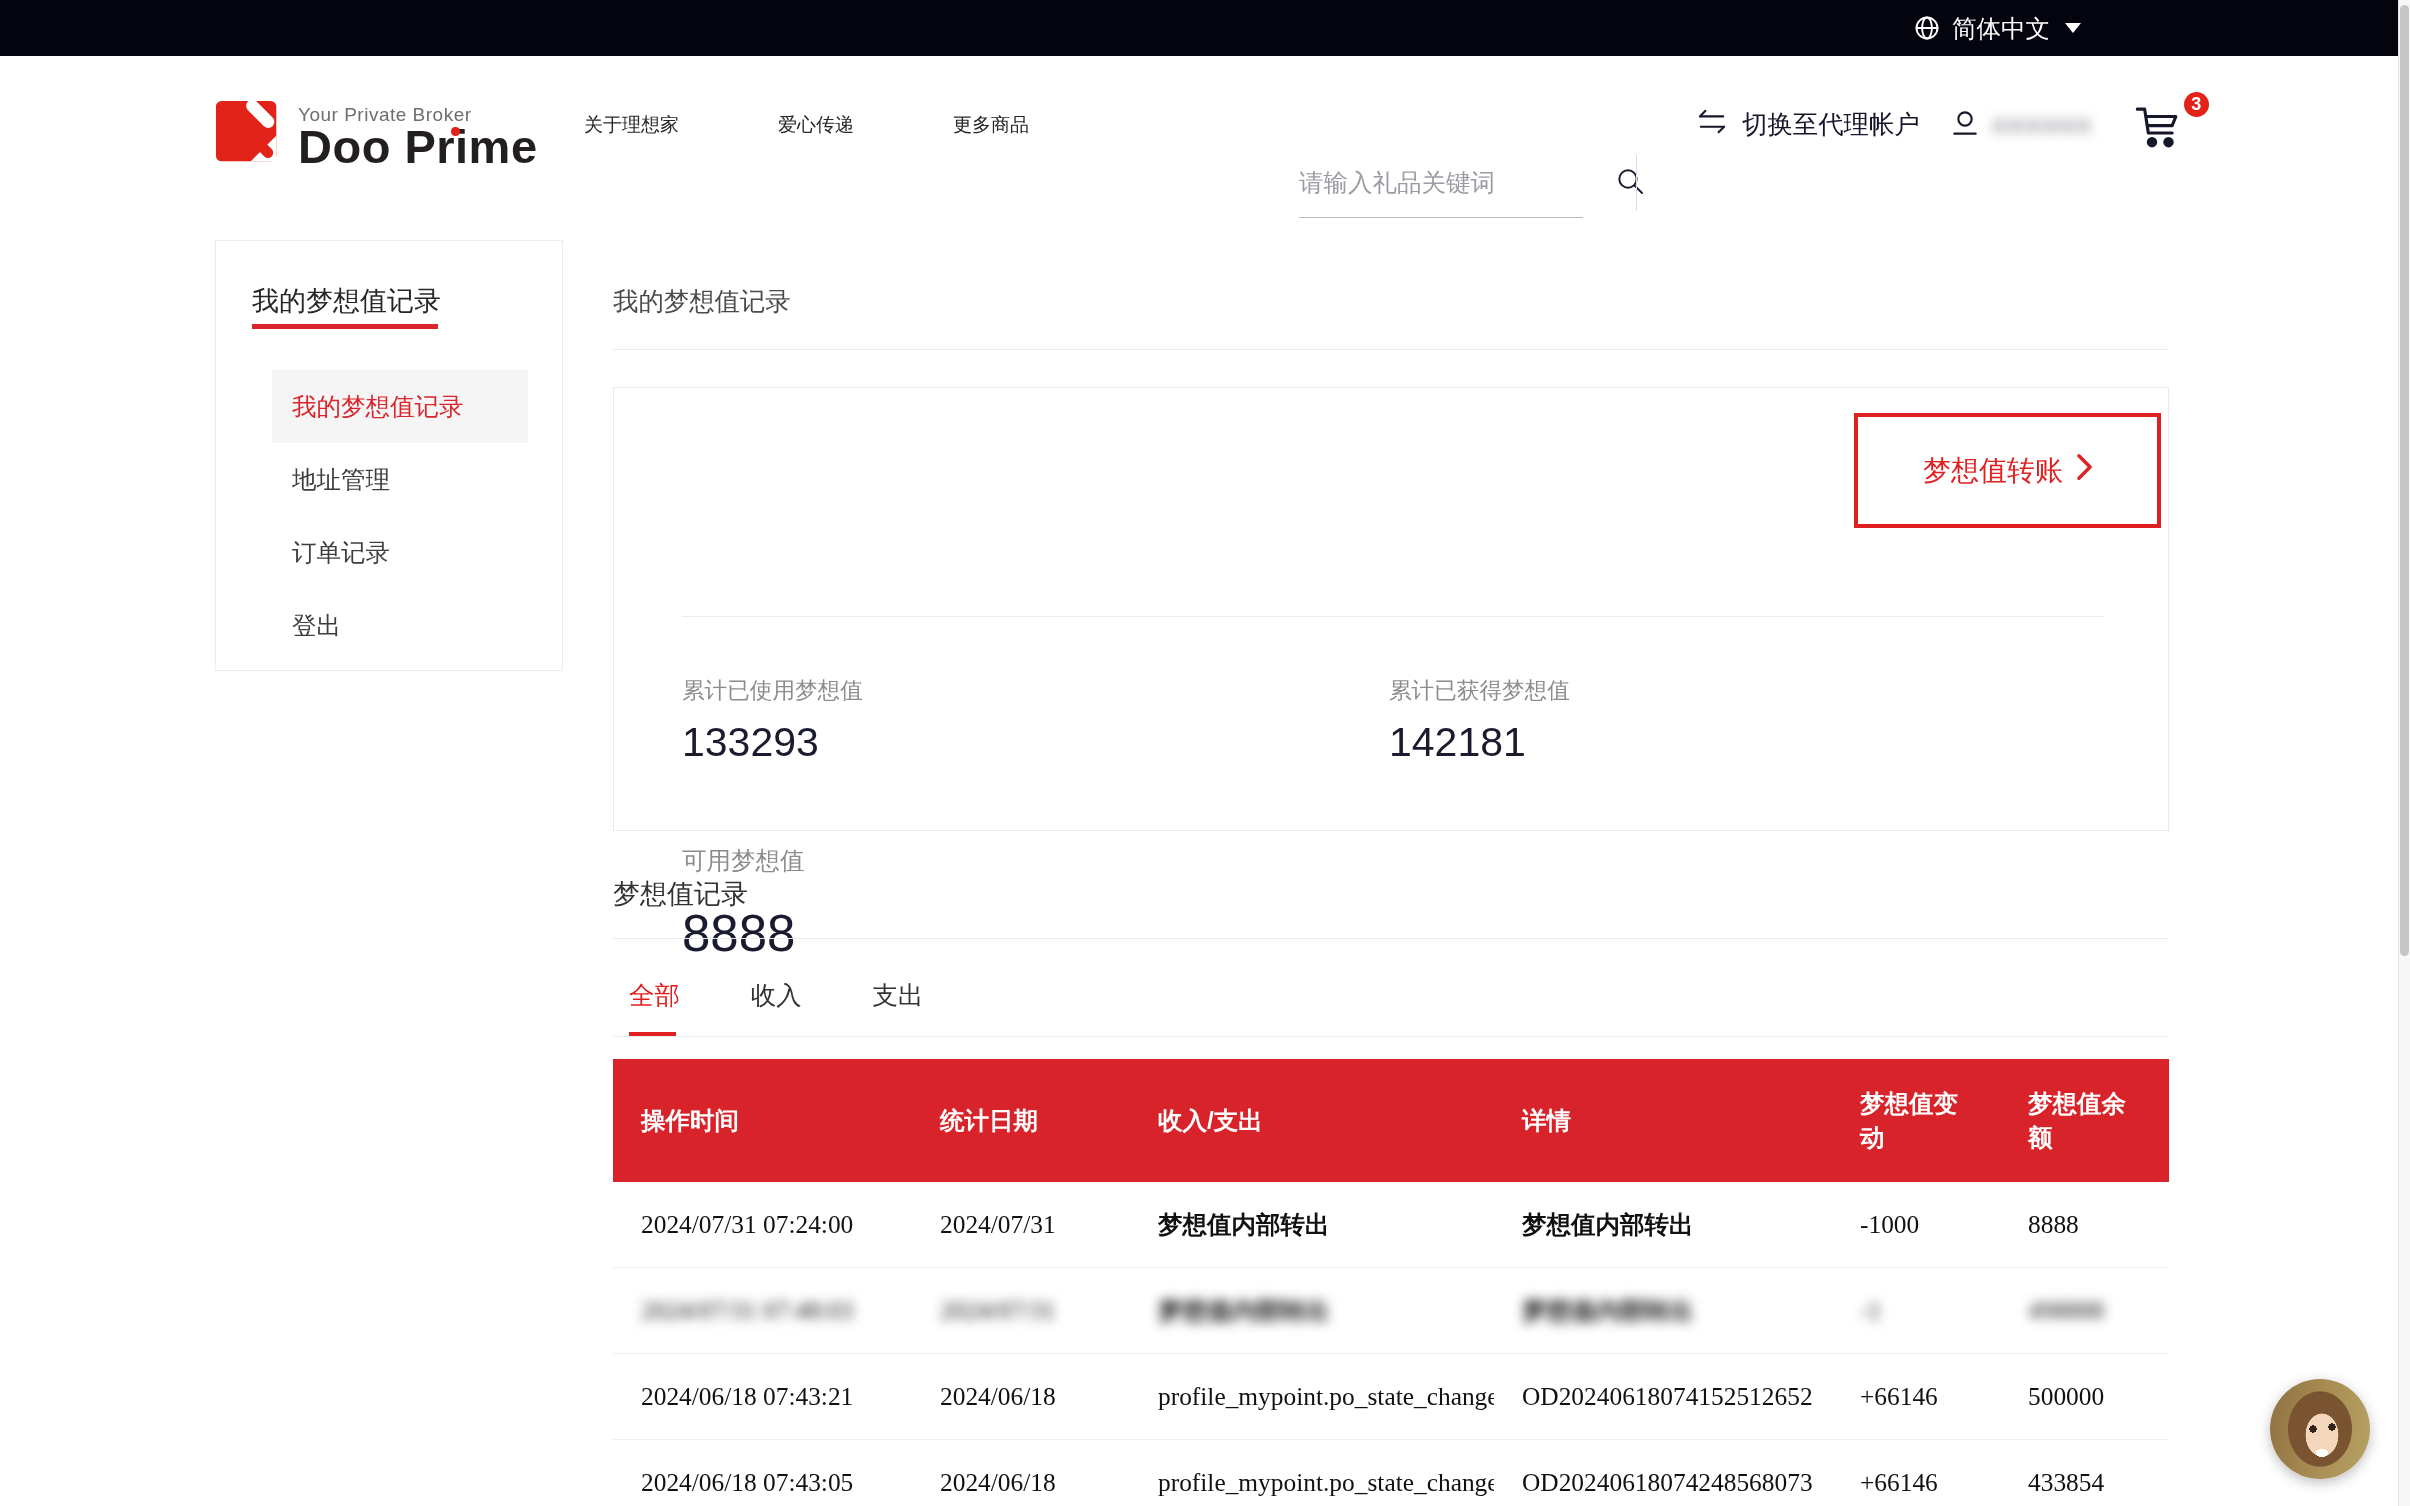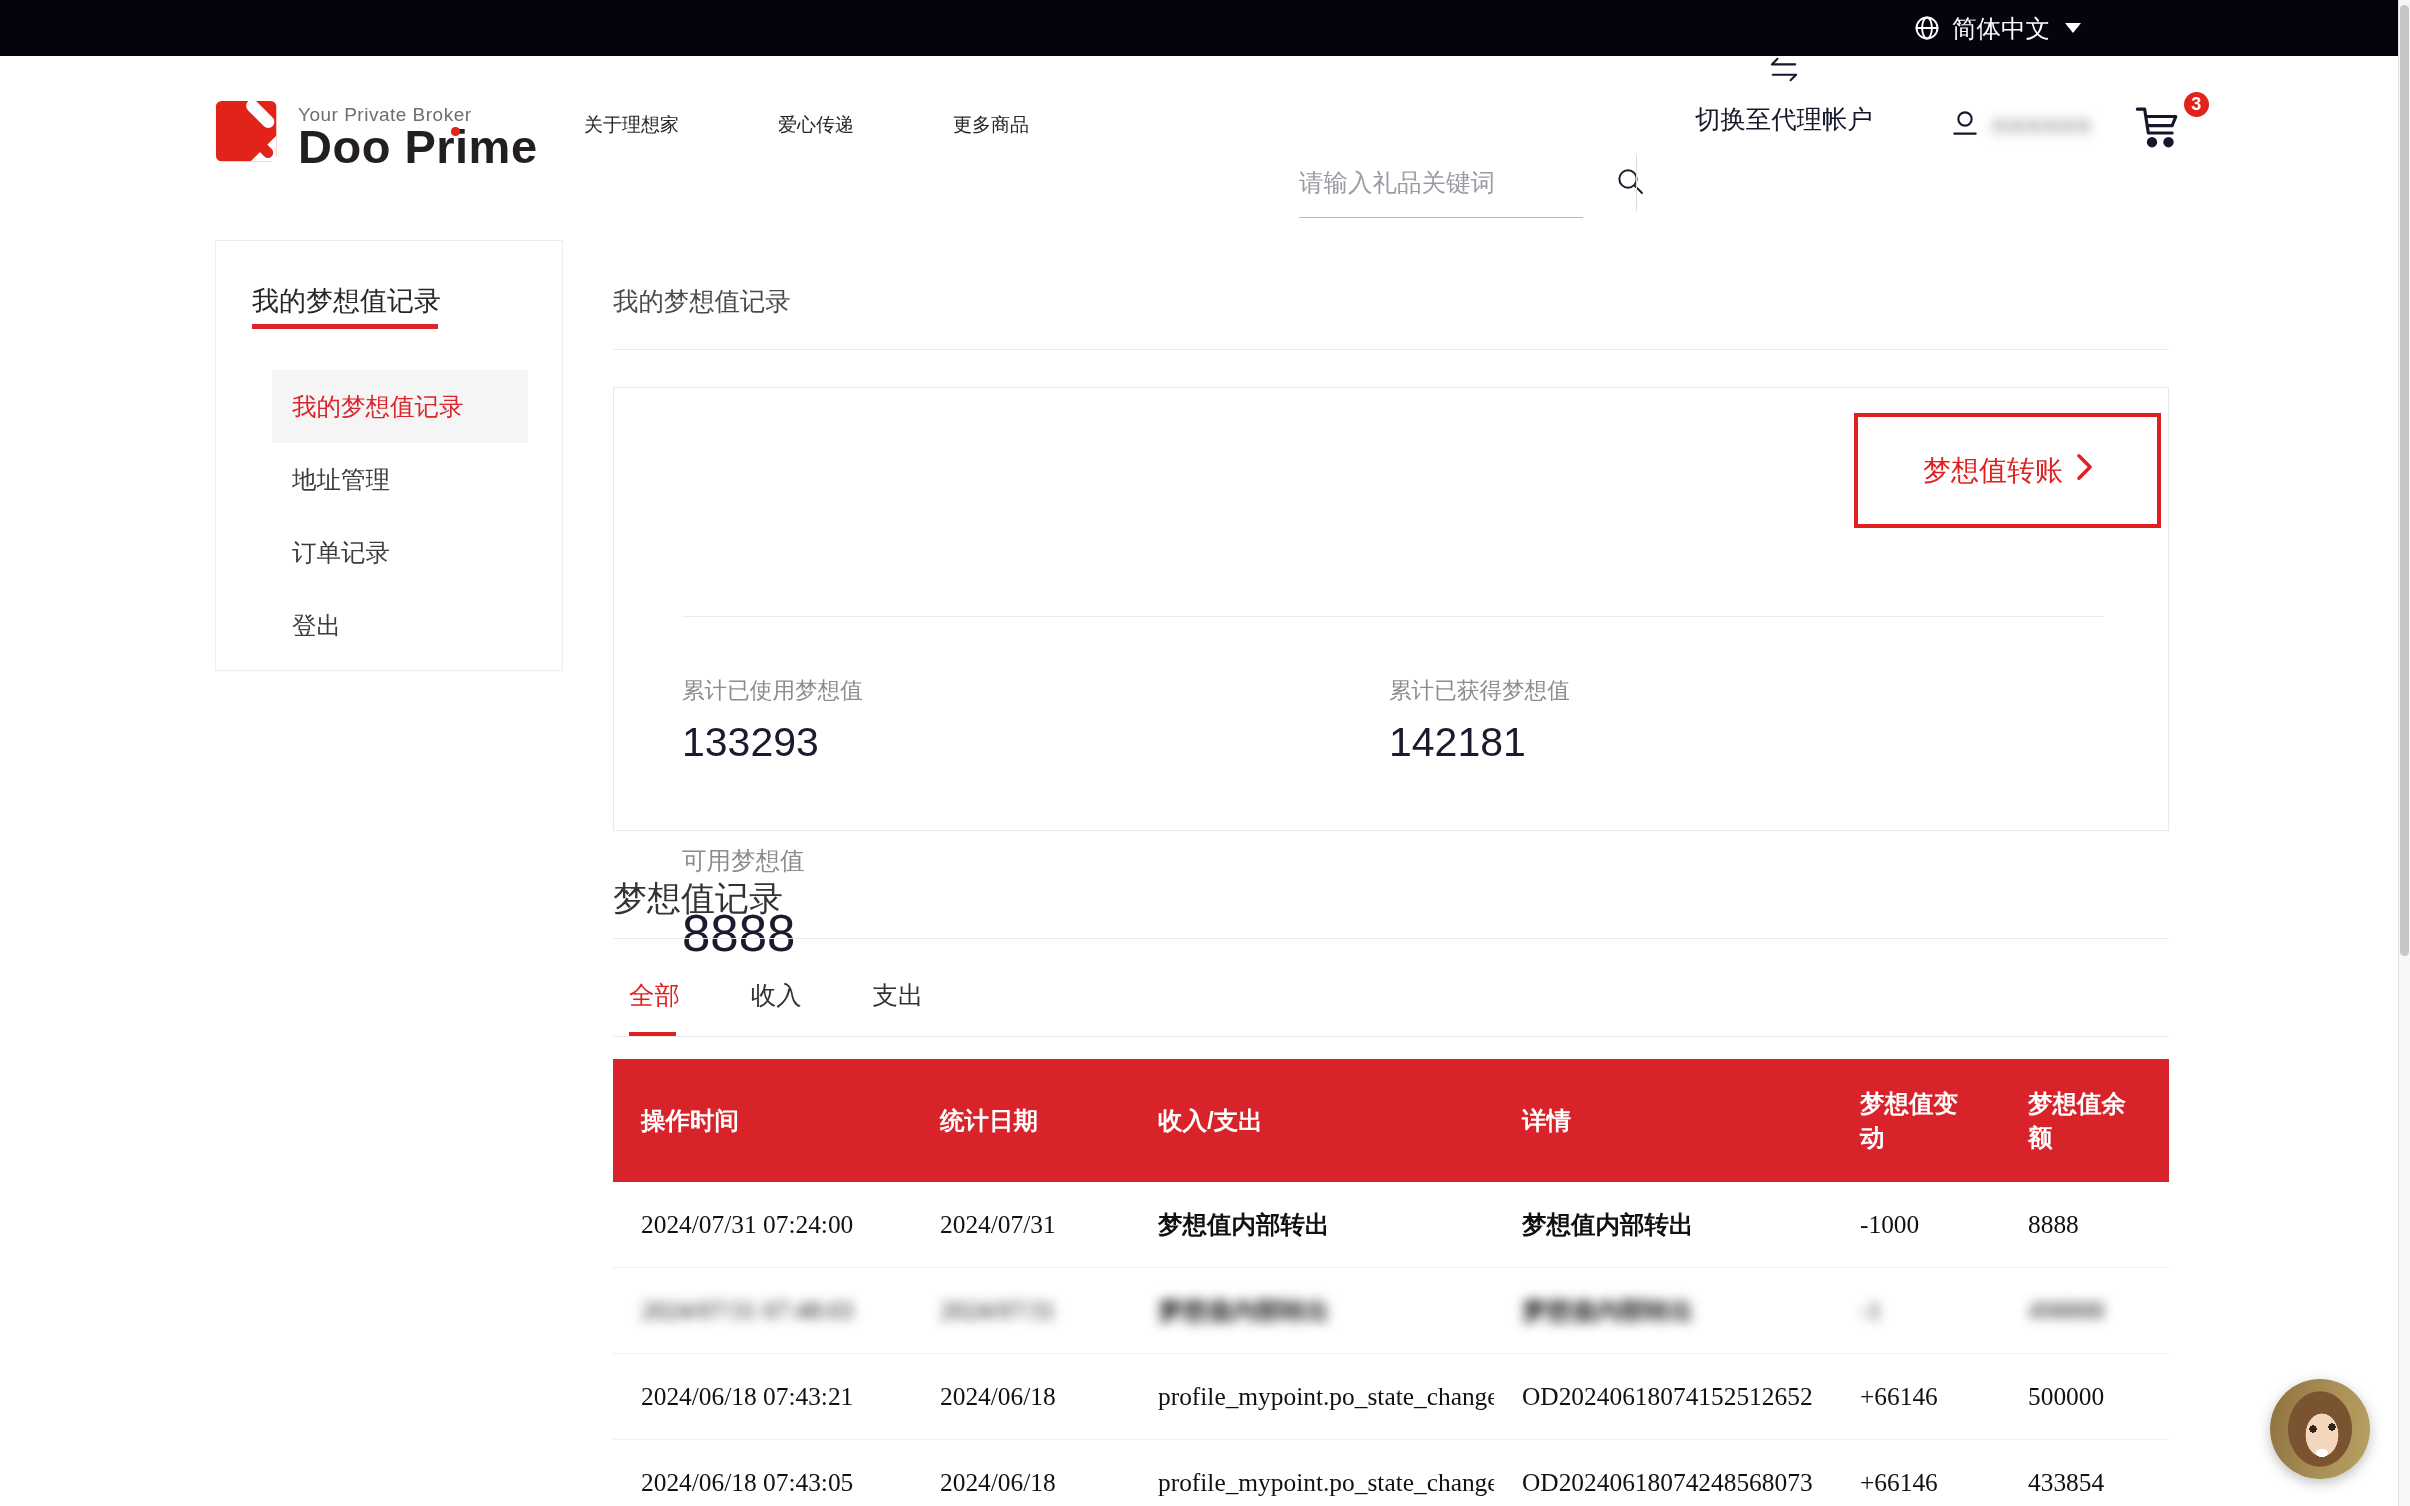--- a/index.html
+++ b/index.html
@@ -30,21 +30,21 @@
   .search-box { position:absolute; left:1299px; top:92px; width:284px; height:70px;
                 border-bottom:0.9px solid #b9b9b9; display:flex; align-items:center; }
   .search-box input { border:none; outline:none; flex:1; font-size:24.5px; color:#333;
                       font-family:"Liberation Sans", sans-serif; background:transparent; }
   .search-box input::placeholder { color:#9b9ba3; }
   .search-box svg { flex:0 0 auto; cursor:pointer; }
 
   .vdivider { position:absolute; left:1636px; top:99px; width:0.9px; height:56px; background:#dcdcdc; }
 
   .acct-switch { position:absolute; left:1695px; top:0; height:137px; display:flex; align-items:center; gap:13px;
-                 font-size:25.4px; color:#16172a; cursor:pointer;flex-direction:column; }
+                 font-size:25.4px; color:#16172a; cursor:pointer; }
   .user { position:absolute; left:1949px; top:0; height:137px; display:flex; align-items:center; gap:11.3px; }
   .user-name { font-size:24.5px; color:#8a8a94; filter:blur(6.6px); letter-spacing:1.9px; }
   .cart { position:absolute; left:2130px; top:45px; width:66px; height:56px; cursor:pointer; }
   .cart-badge { position:absolute; right:-13px; top:-9.4px; min-width:25.4px; height:25.4px; border-radius:50%;
                 background:#E2231A; color:#fff; font-size:18px; display:flex; align-items:center;
                 justify-content:center; font-weight:bold; }
 
   
   .sidebar { position:absolute; left:215px; top:240px; width:348px; height:431px;
              border:0.9px solid #ededed; background:#fff; }
@@ -67,21 +67,21 @@
   .card-value { position:absolute; left:68px; top:516px; font-size:51px; color:#1a1b2e; font-weight:500; }
   .transfer-box { position:absolute; right:6.6px; top:25.4px; width:307px; height:115px;
                   border:4.7px solid #E02020; display:flex; align-items:center; justify-content:center; }
   .transfer-link { display:flex; align-items:center; gap:13px; color:#E02020; font-size:28px; cursor:pointer; }
   .card-divider { position:absolute; left:68px; top:228px; width:1422px; height:0.9px; background:#ececec; }
   .stat { position:absolute; top:287px; }
   .stat-used { left:68px; } .stat-earned { left:775px; }
   .stat-label { font-size:22.6px; color:#8c8c8c;font-family:Liberation Mono, monospace; }
   .stat-value { margin-top:13px; font-size:41px; color:#1a1b2e; font-weight:500; }
 
-  .records-title { position:absolute; left:0; top:876px; font-size:34px; color:#333;font-family:Liberation Serif, serif; }
+  .records-title { position:absolute; left:0; top:876px; font-size:27px; color:#333;font-family:Liberation Serif, serif; }
   .hl-records { top:938px; }
   .tabs { position:absolute; left:0; top:979px; display:flex; gap:55px; }
   .tab { position:relative; font-size:25.4px; color:#333; padding-bottom:21px; cursor:pointer;margin-left:16px; }
   .tab.active { color:#E02020; }
   .tab.active::after { content:""; position:absolute; left:0; bottom:-1.9px; width:47px; height:3.8px; background:#E02020; }
   .hl-tabs { top:1036px; }
 
   
   .table { position:absolute; left:0; top:1059px; width:1556px; }
   .thead { display:grid; grid-template-columns:299px 218px 364px 338px 168px 1fr;

